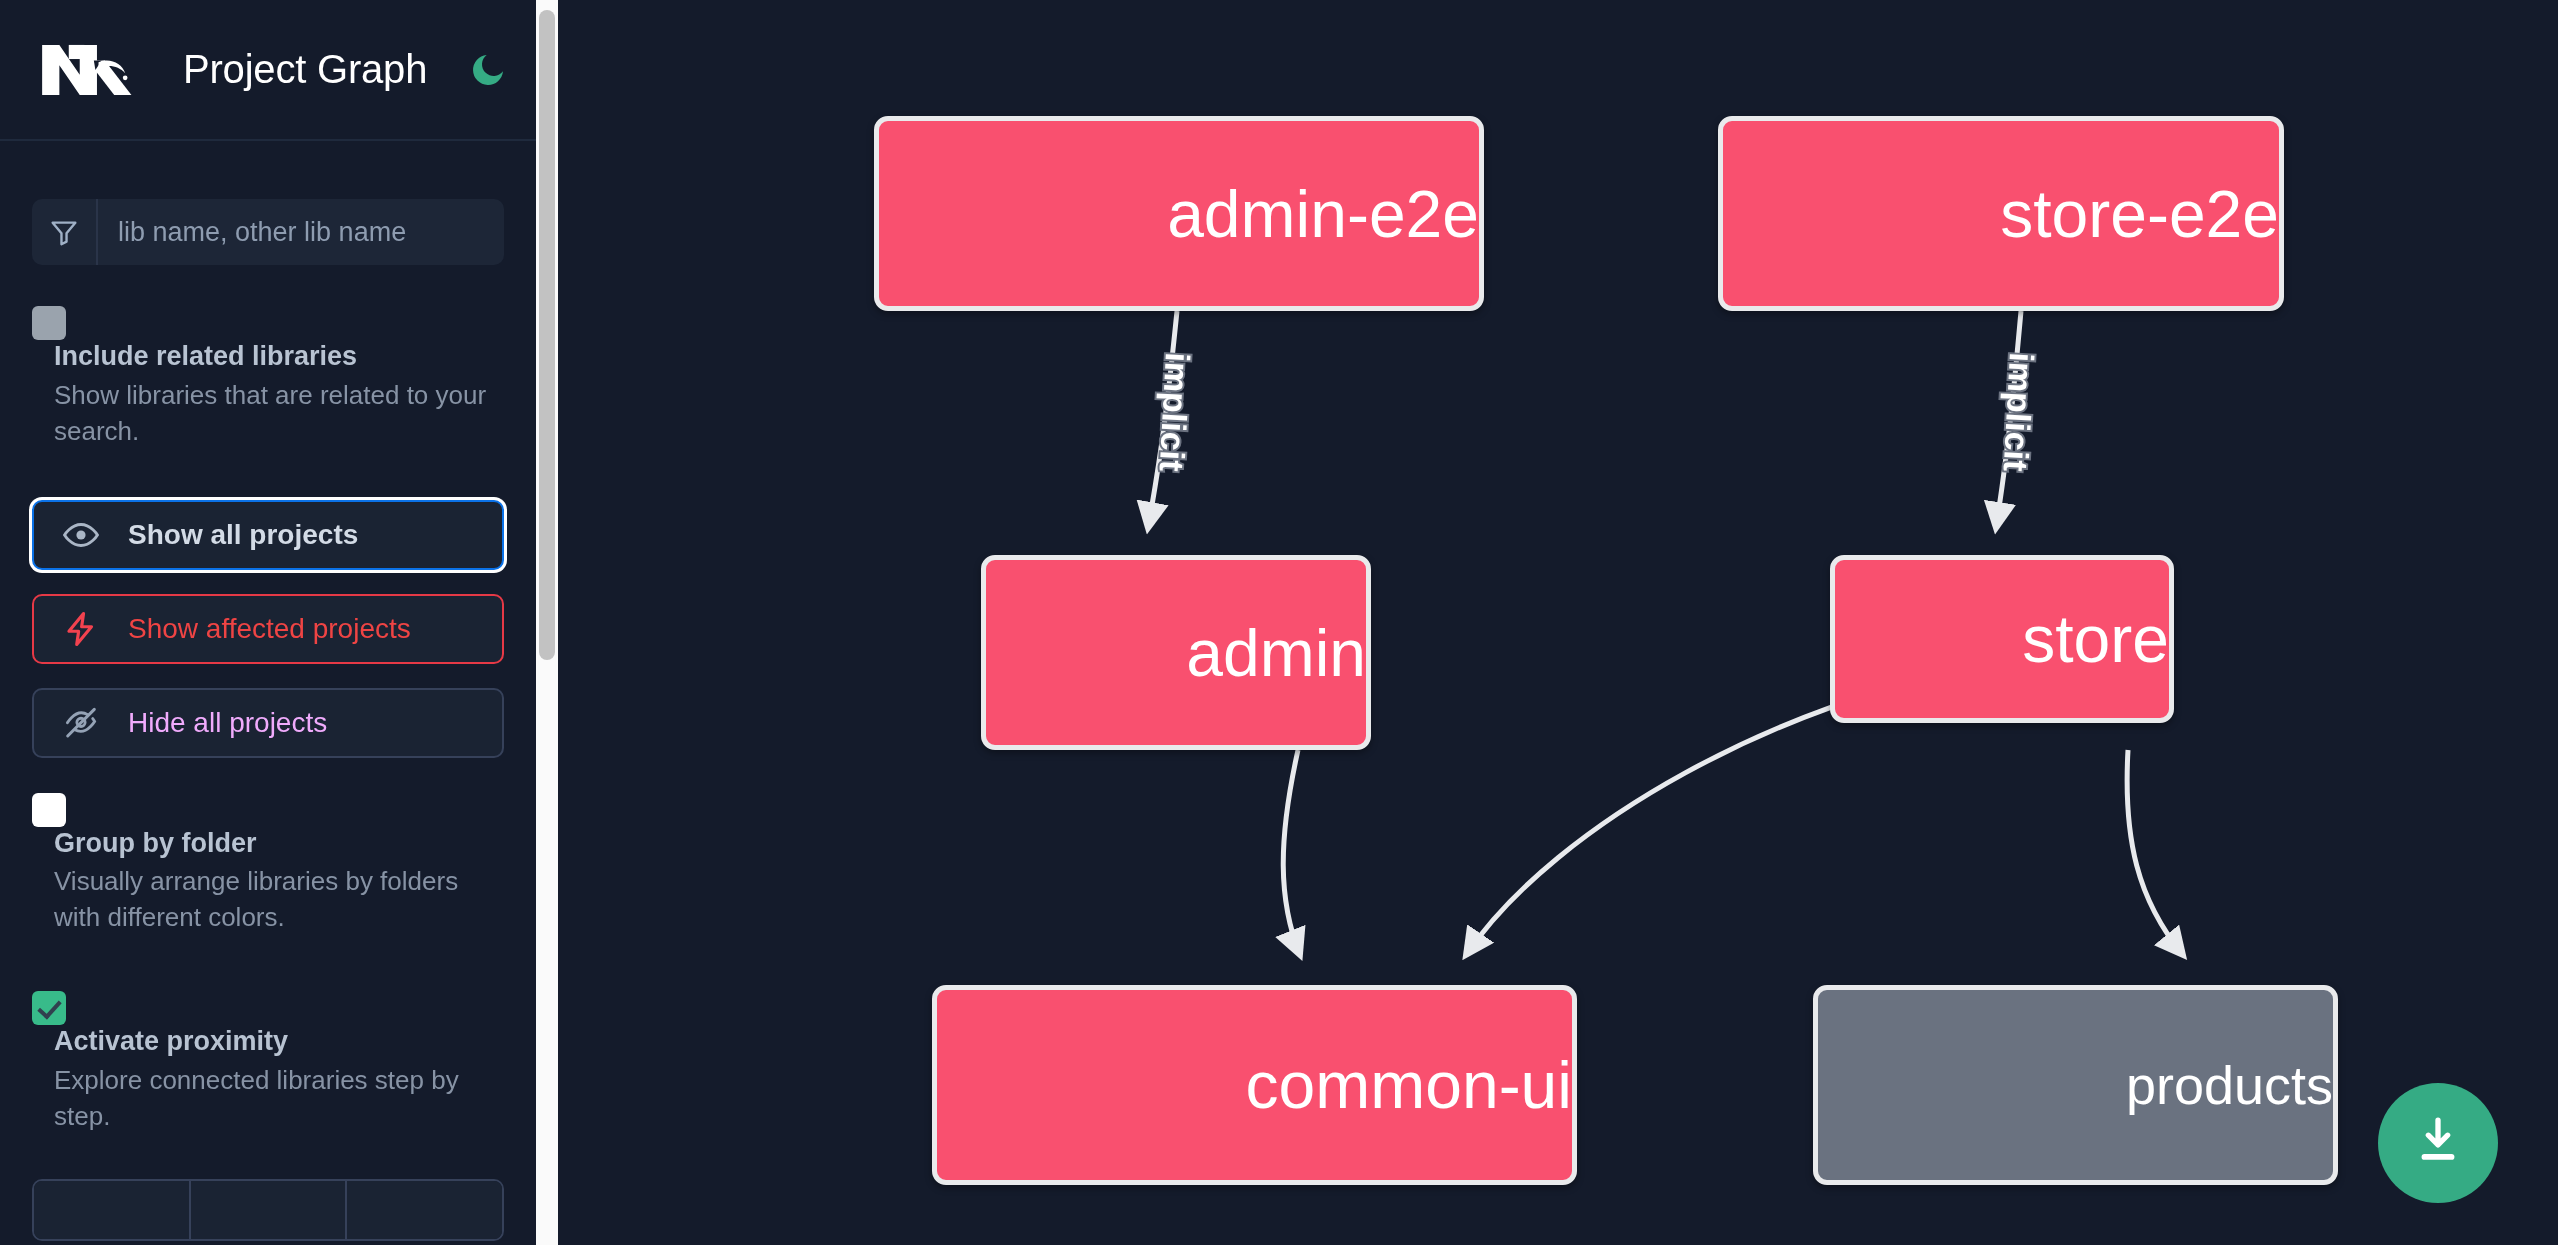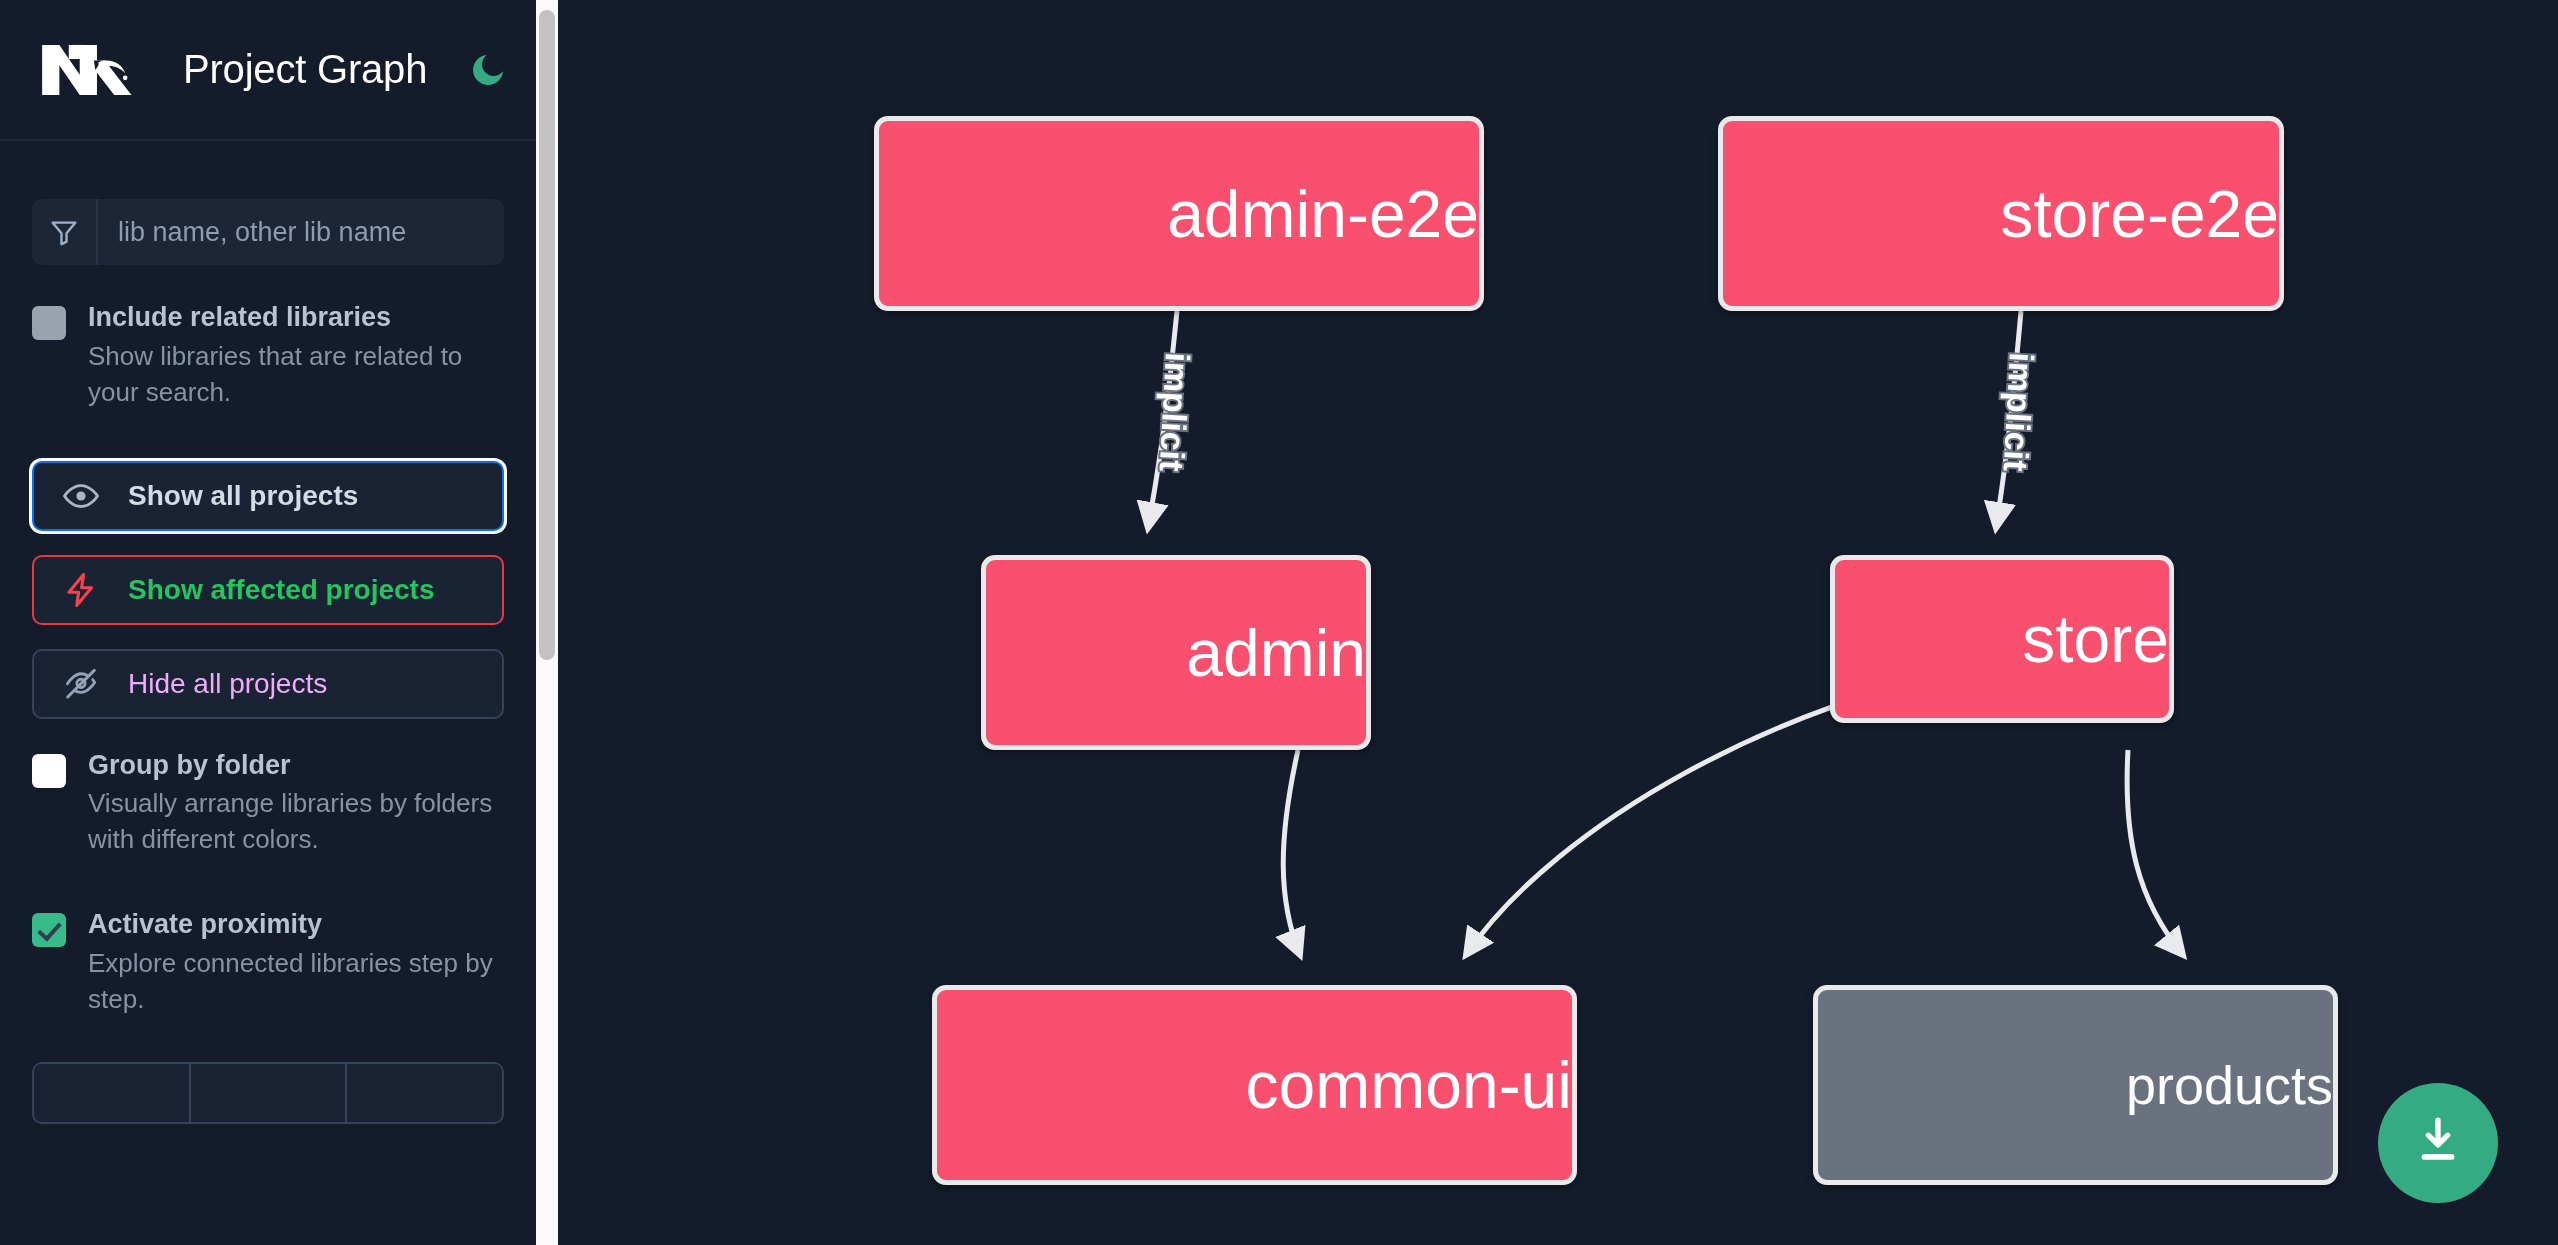--- a/index.html
+++ b/index.html
@@ -73,21 +73,21 @@
     flex: 1; height: 100%;
     background: transparent; border: 0; outline: none;
     color: #c9d3e0;
     font-family: "Liberation Sans", sans-serif;
     font-size: 27px;
     padding: 0 20px;
   }
   .filter-input::placeholder { color: #8e9cb0; }
 
   
-  .chk-row { display: flex; margin-top: 36px; }
+  .chk-row { display: flex; margin-top: 36px; flex-direction: column; }
   .chk-box {
     flex: 0 0 34px; width: 34px; height: 34px;
     border-radius: 6px; margin-top: 5px;
     position: relative;
   }
   .chk-box.muted { background: #9aa3ad; }
   .chk-box.empty { background: #ffffff; }
   .chk-box.checked { background: #38bb8a; }
   .chk-box.checked::after {
     content: "";
@@ -121,21 +121,21 @@
     font-size: 28px;
     border: 2px solid transparent;
   }
   .act-btn .ic { flex: 0 0 40px; width: 40px; height: 40px; margin-right: 26px; display:flex; align-items:center; }
   .act-btn.primary {
     border-color: #0b72e8;
     box-shadow: 0 0 0 3px #ffffff;
     color: #d3dbe6; font-weight: bold;
   }
   .act-btn.danger {
-    border-color: #e63946; color: #22c55e; font-weight: bold;
+    border-color: #e63946; color: #ef4444; font-weight: normal;
     background: #1a2333;
   }
   .act-btn.neutral {
     border-color: #36415a; color: #f0abfc;
   }
 
   .seg-control {
     margin-top: 44px;
     display: flex;
     height: 62px;

